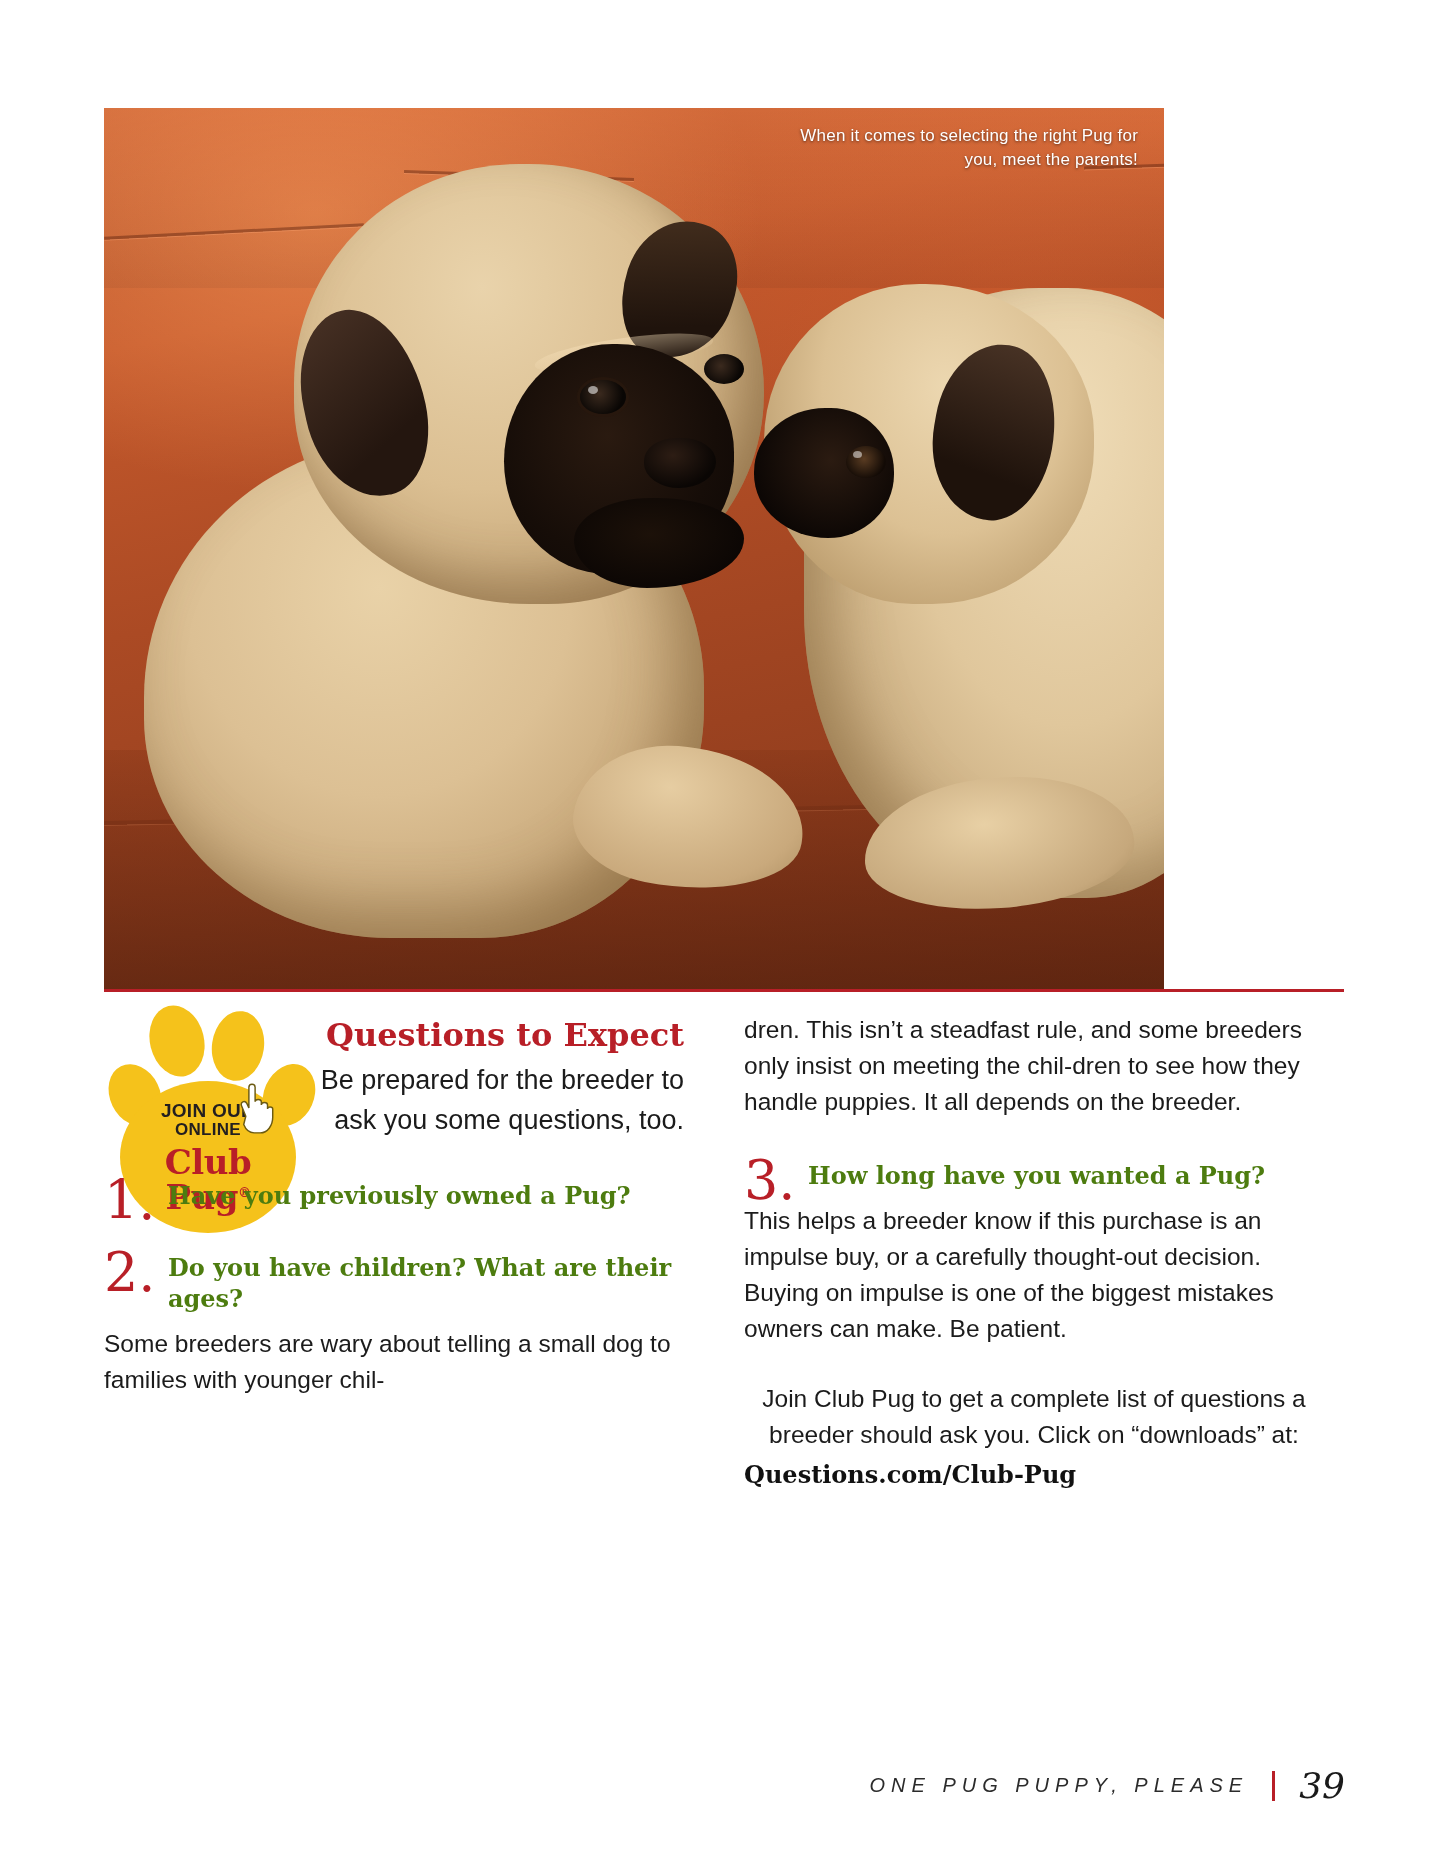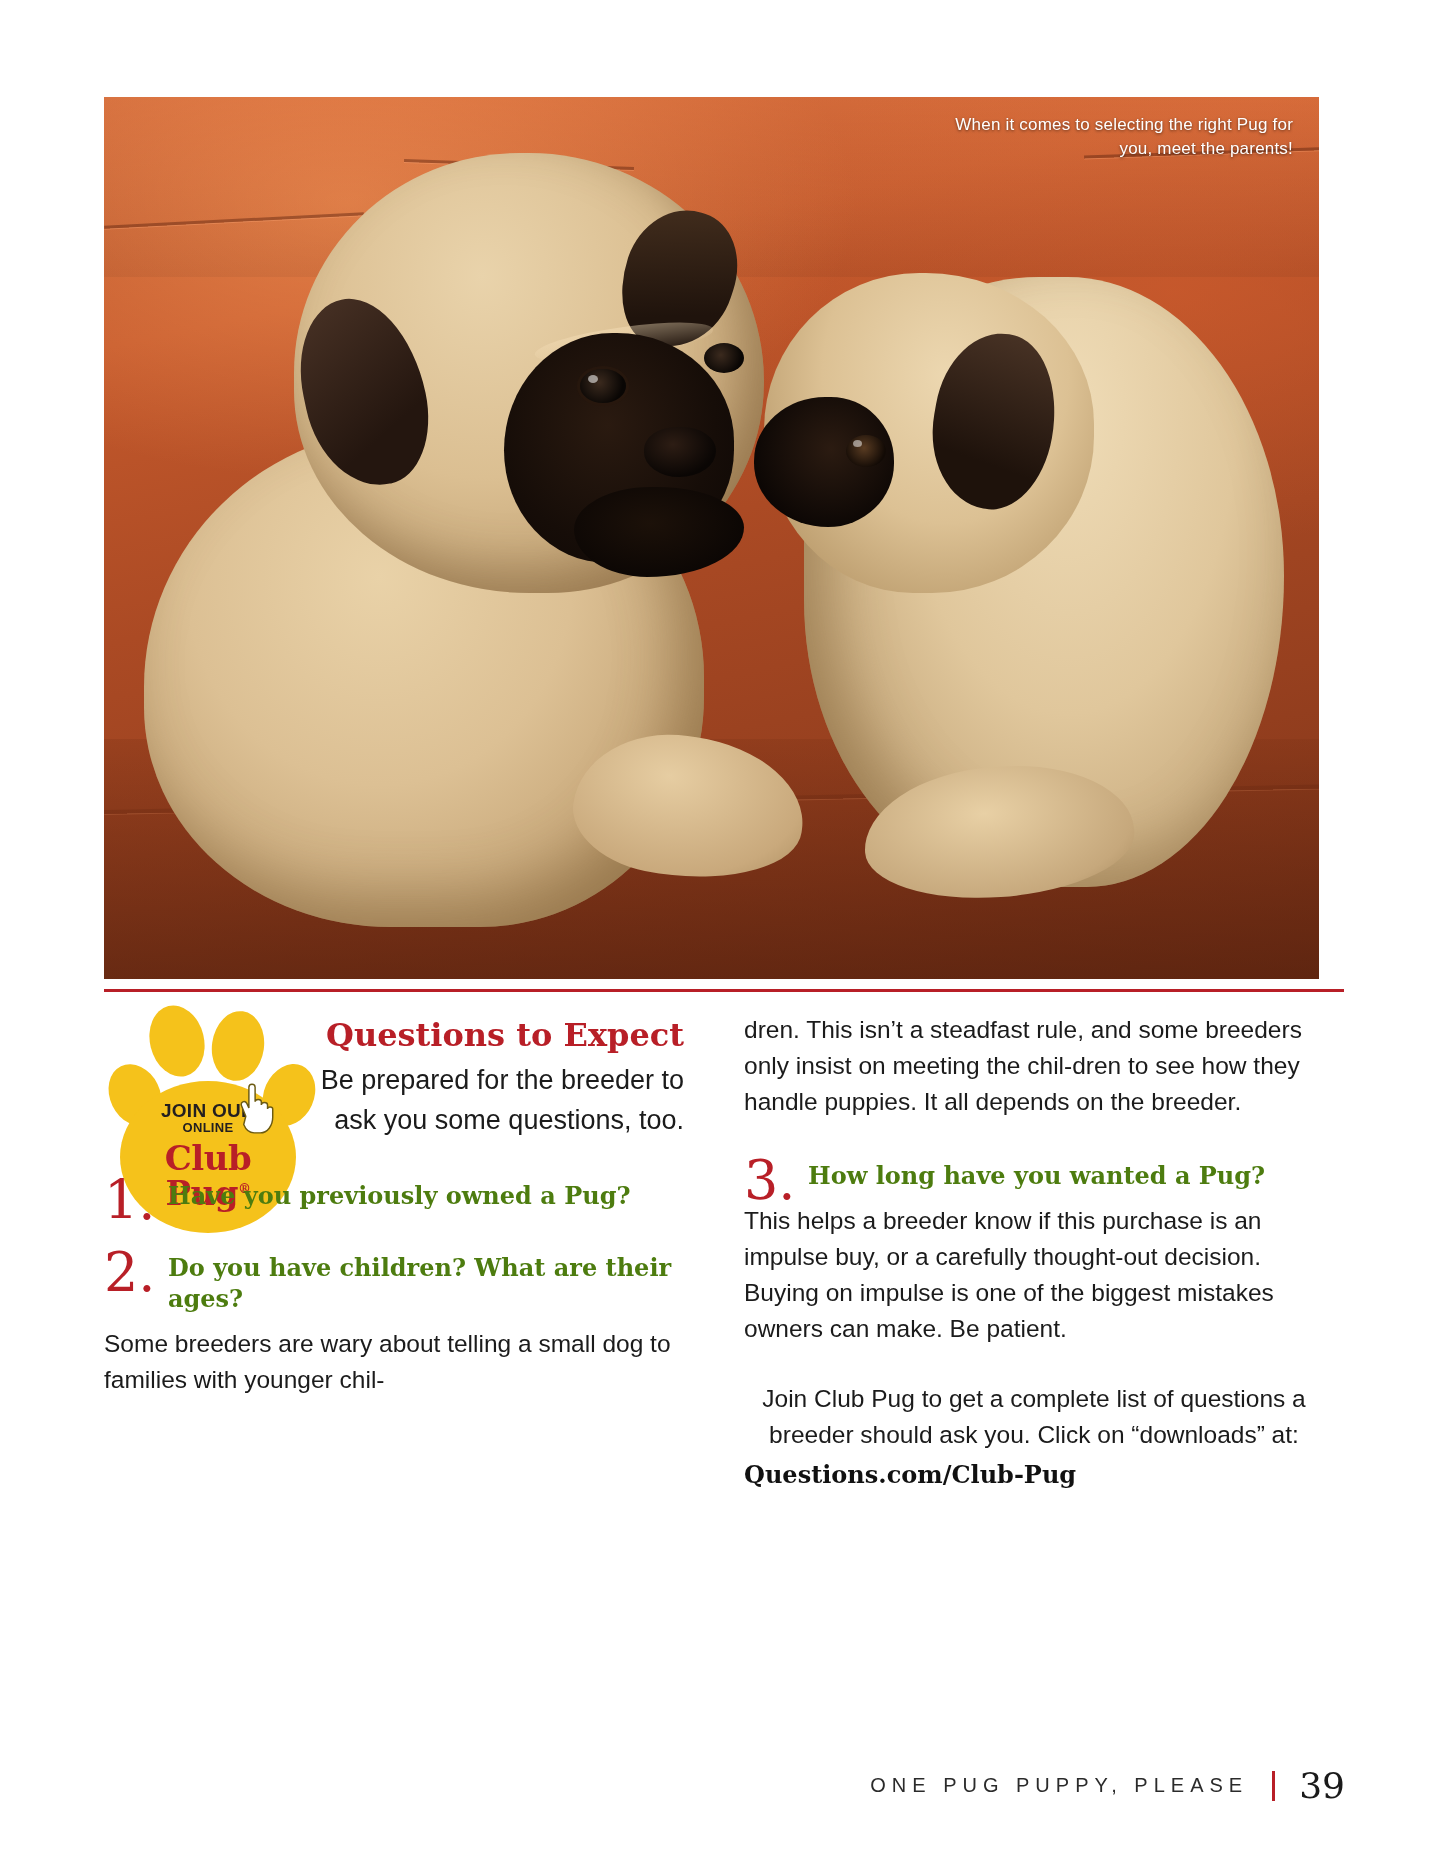--- a/index.html
+++ b/index.html
@@ -19,22 +19,22 @@
   .page {
     position: absolute;
     inset: 0;
     background: #ffffff;
   }
 
   
   .photo-wrap {
     position: absolute;
     left: 104px;
-    top: 97px;
-    width: 1215px;
+    top: 108px;
+    width: 1060px;
     height: 882px;
     overflow: hidden;
   }
   .photo {
     position: absolute;
     inset: 0;
     background:
       radial-gradient(ellipse 60% 45% at 20% 12%, rgba(255,160,95,0.55), rgba(0,0,0,0) 70%),
       radial-gradient(ellipse 55% 40% at 88% 22%, rgba(206,92,46,0.65), rgba(0,0,0,0) 72%),
       linear-gradient(168deg, #b8532a 0%, #c4592c 22%, #ab4a24 48%, #97401f 72%, #7d3318 100%);
@@ -229,21 +229,21 @@
     text-align: center;
     line-height: 1.05;
   }
   .join-line {
     font-size: 19px;
     font-weight: 600;
     color: #231f20;
     letter-spacing: .3px;
   }
   .online-line {
-    font-size: 13px;
+    font-size: 17px;
     font-weight: 600;
     color: #231f20;
     letter-spacing: .3px;
   }
   .club-line {
     margin-top: 6px;
     font-size: 34px;
     font-weight: 700;
     color: #b81f27;
     font-family: "DejaVu Serif", serif;
@@ -325,20 +325,21 @@
   }
 
   
   .footer {
     position: absolute;
     right: 100px;
     bottom: 52px;
     display: flex;
     align-items: center;
     gap: 24px;
+    font-style: italic;
   }
   .footer-title {
     font-size: 20px;
     letter-spacing: 6px;
     color: #2b2b2b;
   }
   .footer-bar {
     width: 3px;
     height: 30px;
     background: #b81f27;

